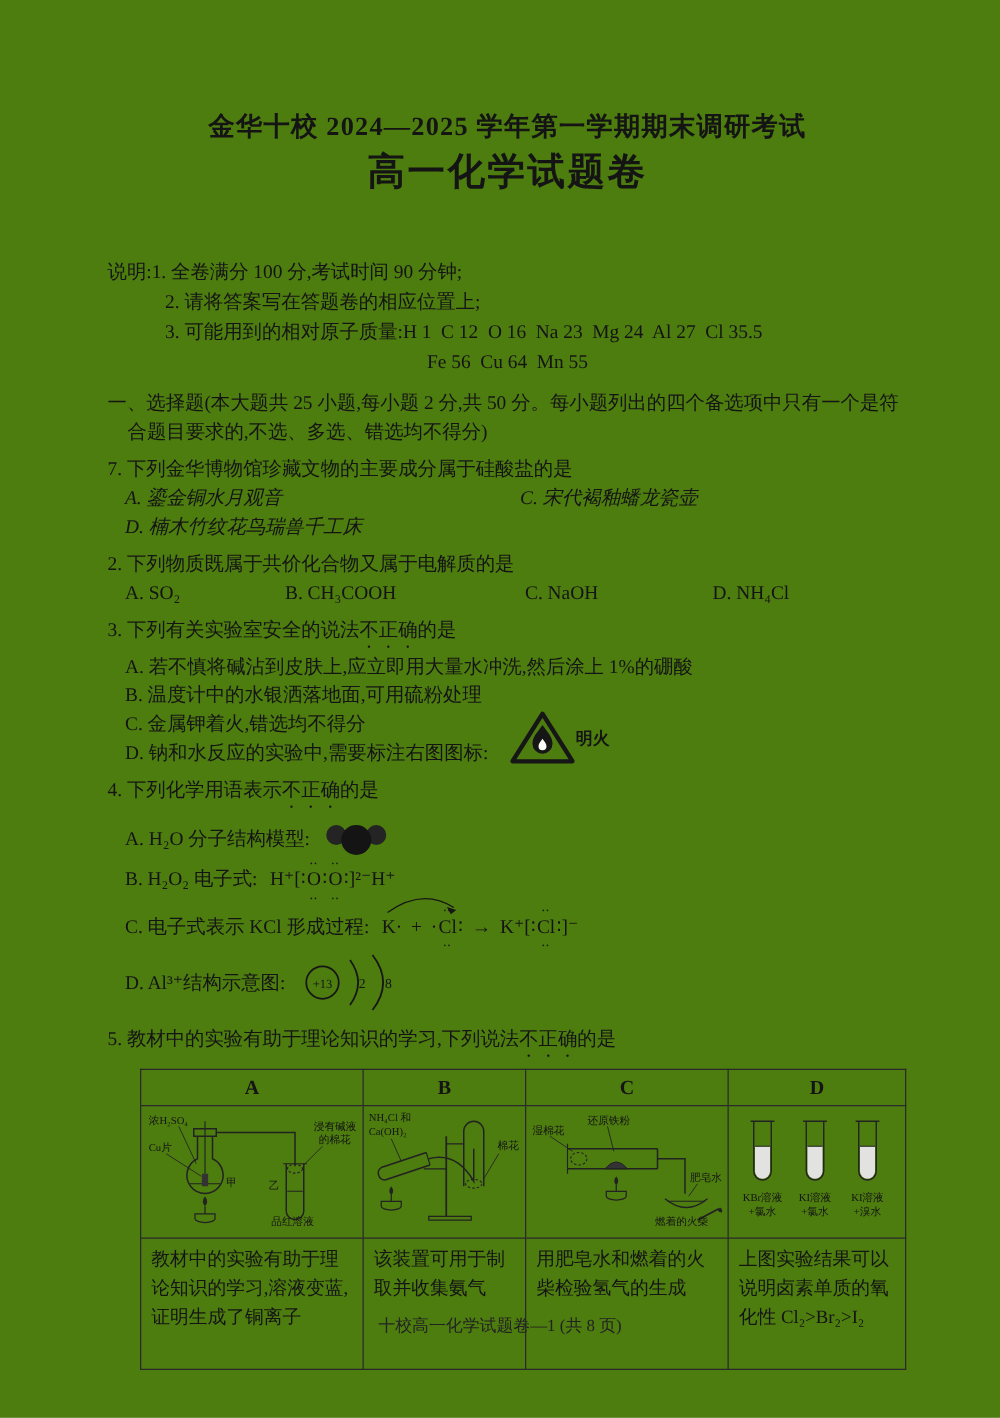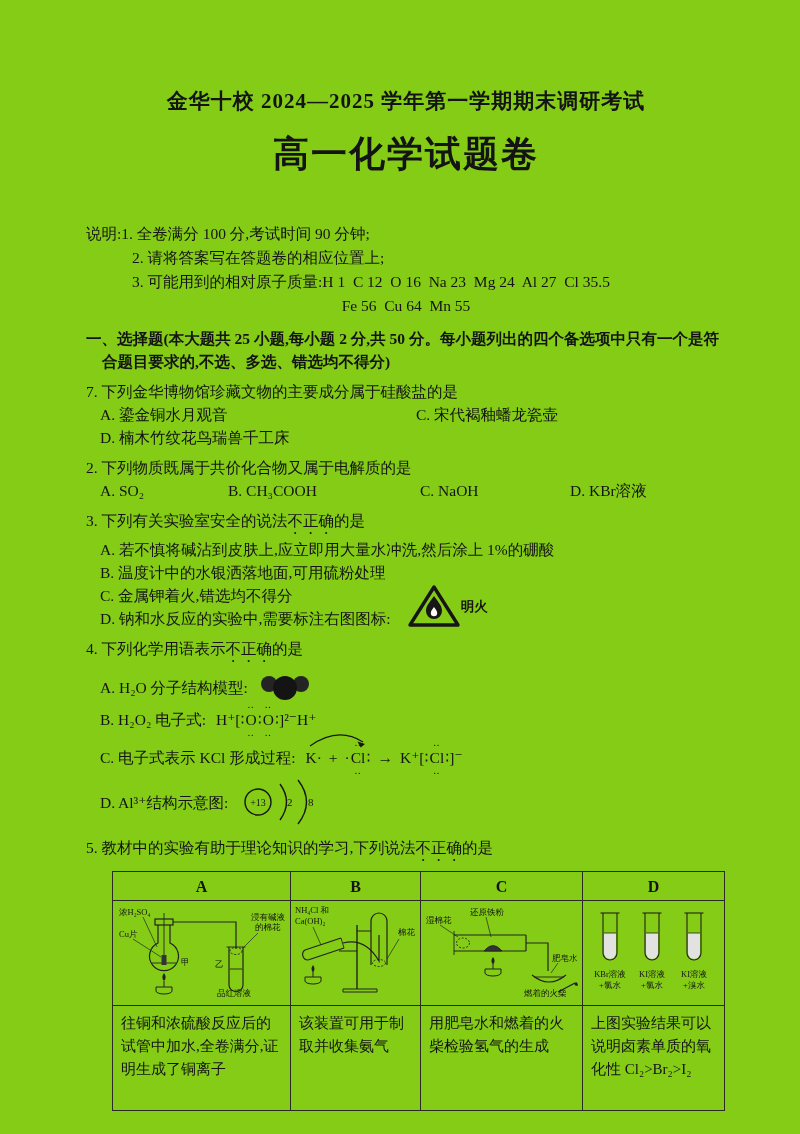--- a/index.html
+++ b/index.html
@@ -1,28 +1,28 @@
 <!DOCTYPE html>
 <html><head>
 <meta charset="utf-8">
 <style>
   html,body{margin:0;padding:0;}
   body{background:#d9d9d9;font-family:"Liberation Serif","DejaVu Serif",serif;}
-  .page{width:800px;height:1134px;position:relative;margin:0 auto;background:#84cc16;color:#141414;overflow:hidden;}
+  .page{width:800px;height:1134px;position:relative;margin:0 auto;background:#4d7c0f;color:#141414;overflow:hidden;}
   .content{position:absolute;left:86px;top:88px;width:640px;}
   .title{font-size:21px;font-weight:bold;text-align:center;line-height:26px;letter-spacing:1px;}
-  .subtitle{font-size:36px;font-weight:bold;text-align:center;line-height:40px;margin-top:20px;letter-spacing:2px;}
+  .subtitle{font-size:30px;font-weight:bold;text-align:center;line-height:40px;margin-top:4px;letter-spacing:2px;}
   .notes{margin-top:18px;font-size:15.5px;line-height:24px;}
   .notes .row{display:flex;margin-top:48px;}
   .notes .ind{padding-left:46px;}
   .notes .centered{text-align:center;}
   .pre{white-space:pre-wrap;}
-  .sec{margin-top:9px;font-weight:bold;font-size:15.5px;line-height:23px;padding-left:16px;text-indent:-16px;}
+  .sec{margin-top:9px;font-weight:normal;font-size:15.5px;line-height:23px;padding-left:16px;text-indent:-16px;}
   .q{margin-top:7px;font-size:15.5px;line-height:23px;}
-  .opts-2col{display:grid;grid-template-columns:316px 1fr;padding-left:14px;}
+  .opts-2col{display:grid;grid-template-columns:316px 1fr;padding-left:14px;font-style:italic;}
   .opts-row4{display:grid;grid-template-columns:128px 192px 150px 1fr;padding-left:14px;}
   .opts-stack{padding-left:14px;}
   .optd{display:flex;align-items:flex-start;}
   .flame-wrap{display:inline-flex;flex-direction:row;align-items:center;margin-left:16px;margin-top:-24px;}
   .flame-label{font-size:13.5px;font-weight:bold;line-height:16px;margin-top:1px;}
   .q4row{display:flex;align-items:center;margin-top:6px;}
   .q4row.c-row{margin-top:15px;}
   .lblgap{margin-left:10px;}
   .eo{position:relative;display:inline-block;padding:0 1px;}
   .eo::before,.eo::after{content:"\2025";position:absolute;left:50%;transform:translateX(-50%);font-size:10px;line-height:10px;letter-spacing:1px;}
@@ -70,21 +70,21 @@
         <span>D. 楠木竹纹花鸟瑞兽千工床</span>
       </div>
     </div>
 
     <div class="q">
       <div>2. 下列物质既属于共价化合物又属于电解质的是</div>
       <div class="opts-row4">
         <span>A. SO₂</span>
         <span>B. CH₃COOH</span>
         <span>C. NaOH</span>
-        <span>D. KBr溶液</span>
+        <span>D. NH₄Cl</span>
       </div>
     </div>
 
     <div class="q">
       <div><span>3. 下列有关实验室安全的说法</span><span class="em-dots">不正确</span><span>的是</span></div>
       <div class="opts-stack">
         <div>A. 若不慎将碱沾到皮肤上,应立即用大量水冲洗,然后涂上 1%的硼酸</div>
         <div>B. 温度计中的水银洒落地面,可用硫粉处理</div>
         <div>C. 金属钾着火,错选均不得分</div>
         <div class="optd">
@@ -274,24 +274,25 @@
                 <text x="24" y="85">+氯水</text>
                 <text x="66" y="74">KI溶液</text>
                 <text x="66" y="85">+氯水</text>
                 <text x="108" y="74">KI溶液</text>
                 <text x="108" y="85">+溴水</text>
               </g>
             </svg>
           </td>
         </tr>
         <tr>
-          <td class="desc">往铜和浓硫酸反应后的试管中加水,全卷满分,证明生成了铜离子</td>
+          <td class="desc">教材中的实验有助于理论知识的学习,溶液变蓝,证明生成了铜离子</td>
           <td class="desc">该装置可用于制取并收集氨气</td>
           <td class="desc">用肥皂水和燃着的火柴检验氢气的生成</td>
           <td class="desc">上图实验结果可以说明卤素单质的氧化性 Cl₂&gt;Br₂&gt;I₂</td>
         </tr>
       </tbody>
         </table>
     </div>
 
   </div>
 
+  <div class="footer">十校高一化学试题卷—1 (共 8 页)</div>
 </div>
 
 </body></html>

